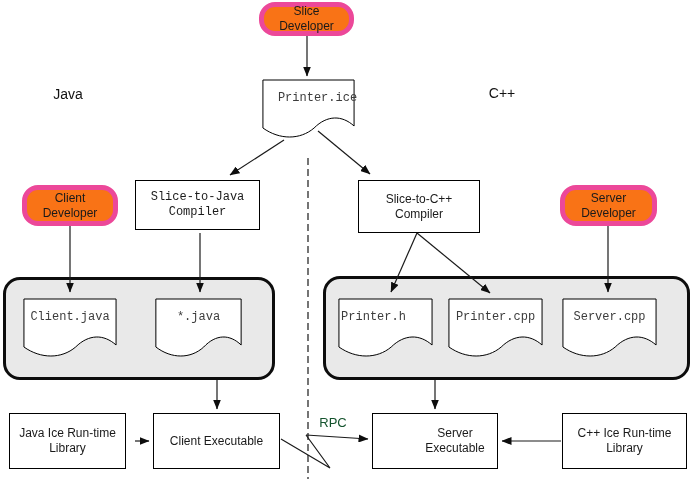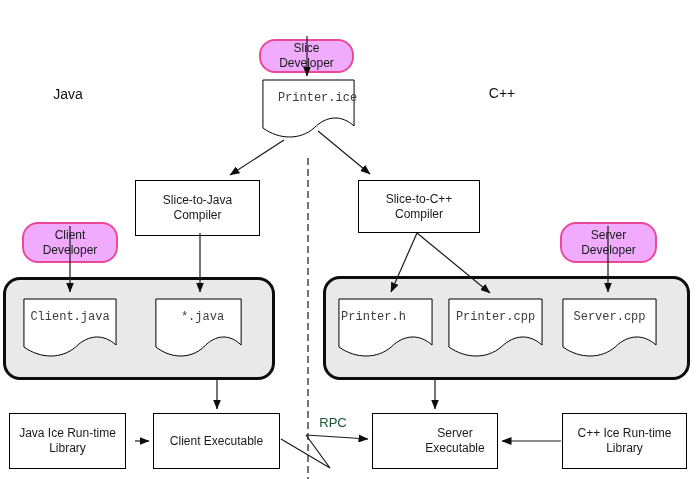--- a/index.html
+++ b/index.html
@@ -6,23 +6,23 @@
   #canvas{
     position:relative;width:696px;height:479px;background:#ffffff;
     font-family:"Liberation Sans", sans-serif;color:#1a1a1a;overflow:hidden;
   }
   .rect-node{
     position:absolute;background:#ffffff;border:1px solid #000;
     display:flex;align-items:center;justify-content:center;text-align:center;
     font-size:12px;line-height:15px;white-space:pre-line;box-sizing:border-box;
   }
   .stadium{
-    position:absolute;background:#f0abfc;border:2px solid #ec4899;border-radius:16px;
+    position:absolute;background:#f97316;border:5px solid #ec4899;border-radius:16px;
     display:flex;align-items:center;justify-content:center;text-align:center;
-    font-size:12px;line-height:15px;white-space:pre-line;box-sizing:border-box;margin-top:37px;
+    font-size:12px;line-height:15px;white-space:pre-line;box-sizing:border-box;
   }
   .blob{
     position:absolute;background:#e9e9e9;border:3px solid #0d0d0d;border-radius:17px;
     box-sizing:border-box;
   }
   .doc{position:absolute;}
   .doc svg{display:block;position:absolute;left:0;top:0;}
   .doc .doc-label{
     position:absolute;left:0;top:12px;width:100%;text-align:center;
     font-family:"Liberation Mono","DejaVu Sans Mono",monospace;
@@ -52,35 +52,35 @@
       <path d="M1,1 L99,1 L99,47 C86,36 70,36 56,49 C41,61 19,61 1,49 Z" fill="#ffffff" stroke="#000" stroke-width="1" vector-effect="non-scaling-stroke"></path>
     </svg>
     <div class="doc-label">Printer.ice</div>
   </div>
 
   <div class="stadium" style="left:22px;top:185px;width:96px;height:41px;">Client
 Developer</div>
   <div class="stadium" style="left:560px;top:185px;width:97px;height:41px;">Server
 Developer</div>
 
-  <div class="rect-node" style="left:135px;top:180px;width:125px;height:56px;">Slice-to-Java
+  <div class="rect-node" style="left:135px;top:180px;width:125px;height:50px;font-family:Liberation Mono, monospace;">Slice-to-Java
 Compiler</div>
   <div class="rect-node" style="left:358px;top:180px;width:122px;height:53px;">Slice-to-C++
 Compiler</div>
 
   <div class="blob" style="left:3px;top:277px;width:272px;height:103px;"></div>
   <div class="blob" style="left:323px;top:276px;width:367px;height:104px;"></div>
 
   <div class="doc" style="left:23px;top:298px;width:94px;height:64px;">
     <svg width="94" height="64" viewBox="0 0 100 64" preserveAspectRatio="none">
       <path d="M1,1 L99,1 L99,47 C86,36 70,36 56,49 C41,61 19,61 1,49 Z" fill="#ffffff" stroke="#000" stroke-width="1" vector-effect="non-scaling-stroke"></path>
     </svg>
     <div class="doc-label">Client.java</div>
   </div>
-  <div class="doc" style="left:155px;top:298px;width:87px;height:64px;padding-left:8px;">
+  <div class="doc" style="left:155px;top:298px;width:87px;height:64px;">
     <svg width="87" height="64" viewBox="0 0 100 64" preserveAspectRatio="none">
       <path d="M1,1 L99,1 L99,47 C86,36 70,36 56,49 C41,61 19,61 1,49 Z" fill="#ffffff" stroke="#000" stroke-width="1" vector-effect="non-scaling-stroke"></path>
     </svg>
     <div class="doc-label">*.java</div>
   </div>
 
   <div class="doc" style="left:338px;top:298px;width:71px;height:64px;">
     <svg width="95" height="64" viewBox="0 0 100 64" preserveAspectRatio="none">
       <path d="M1,1 L99,1 L99,47 C86,36 70,36 56,49 C41,61 19,61 1,49 Z" fill="#ffffff" stroke="#000" stroke-width="1" vector-effect="non-scaling-stroke"></path>
     </svg>

